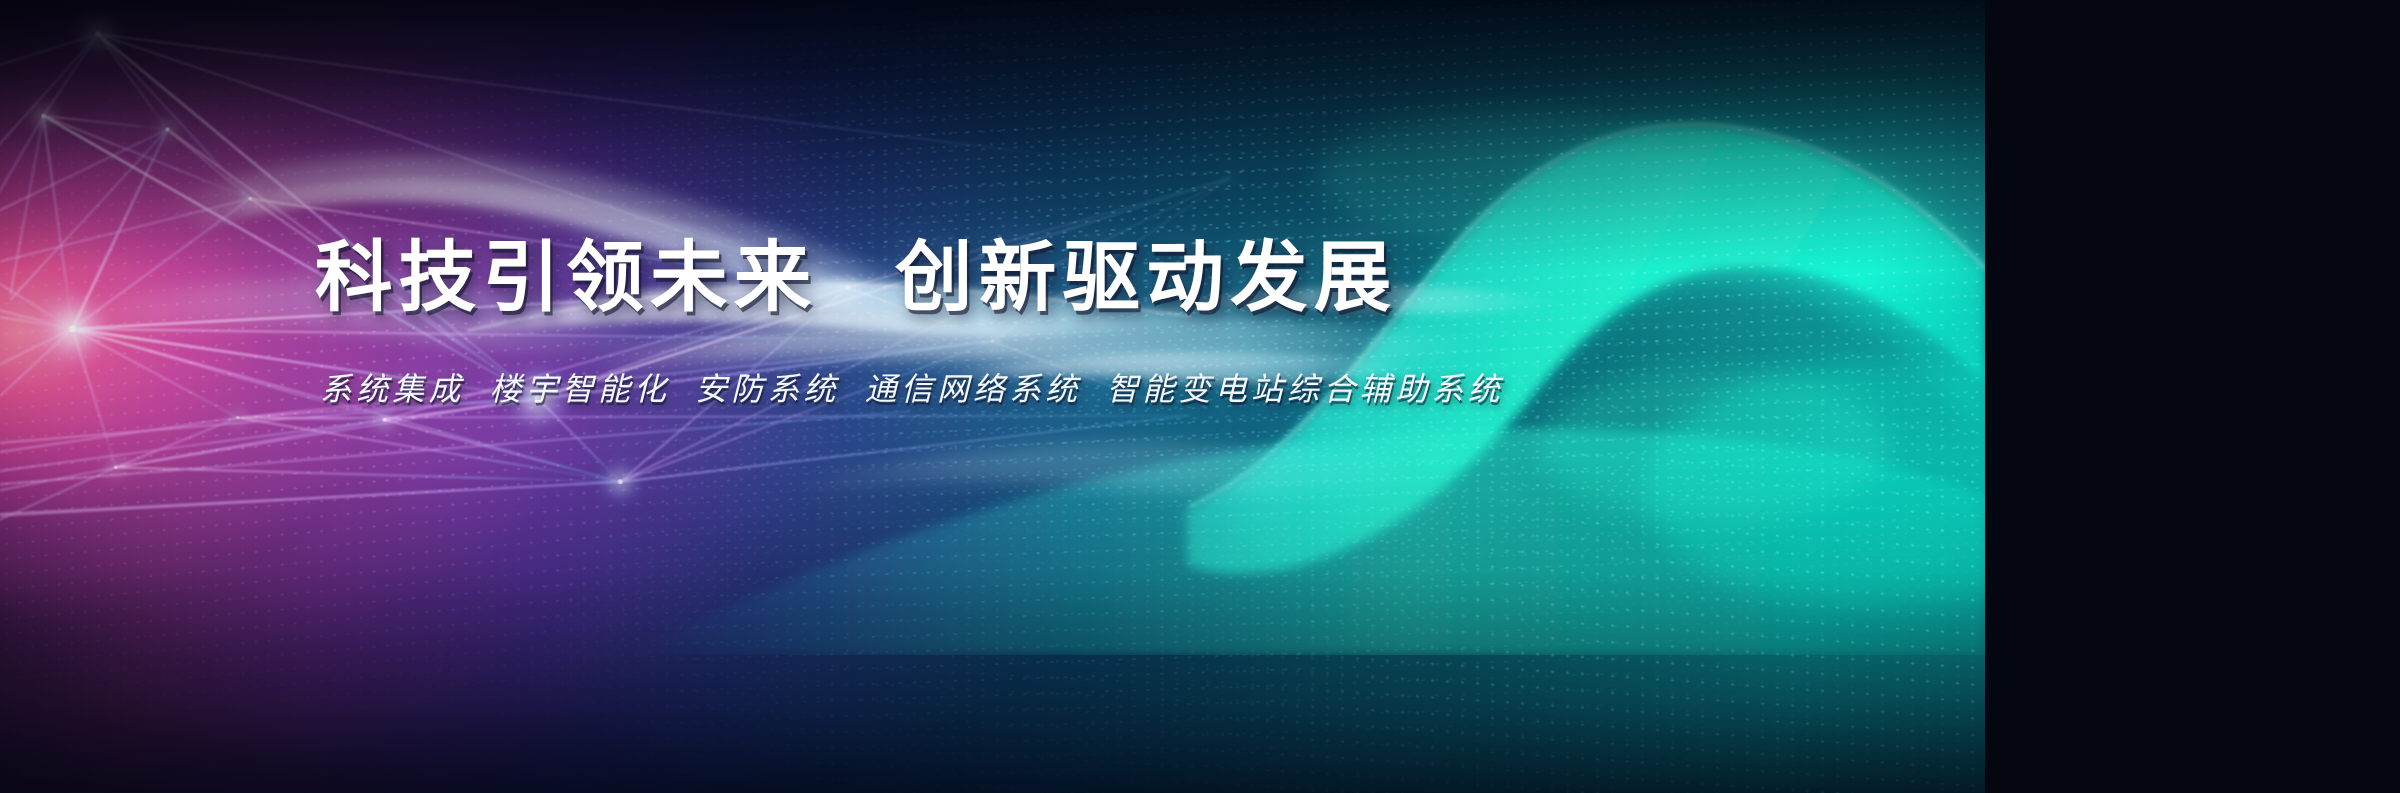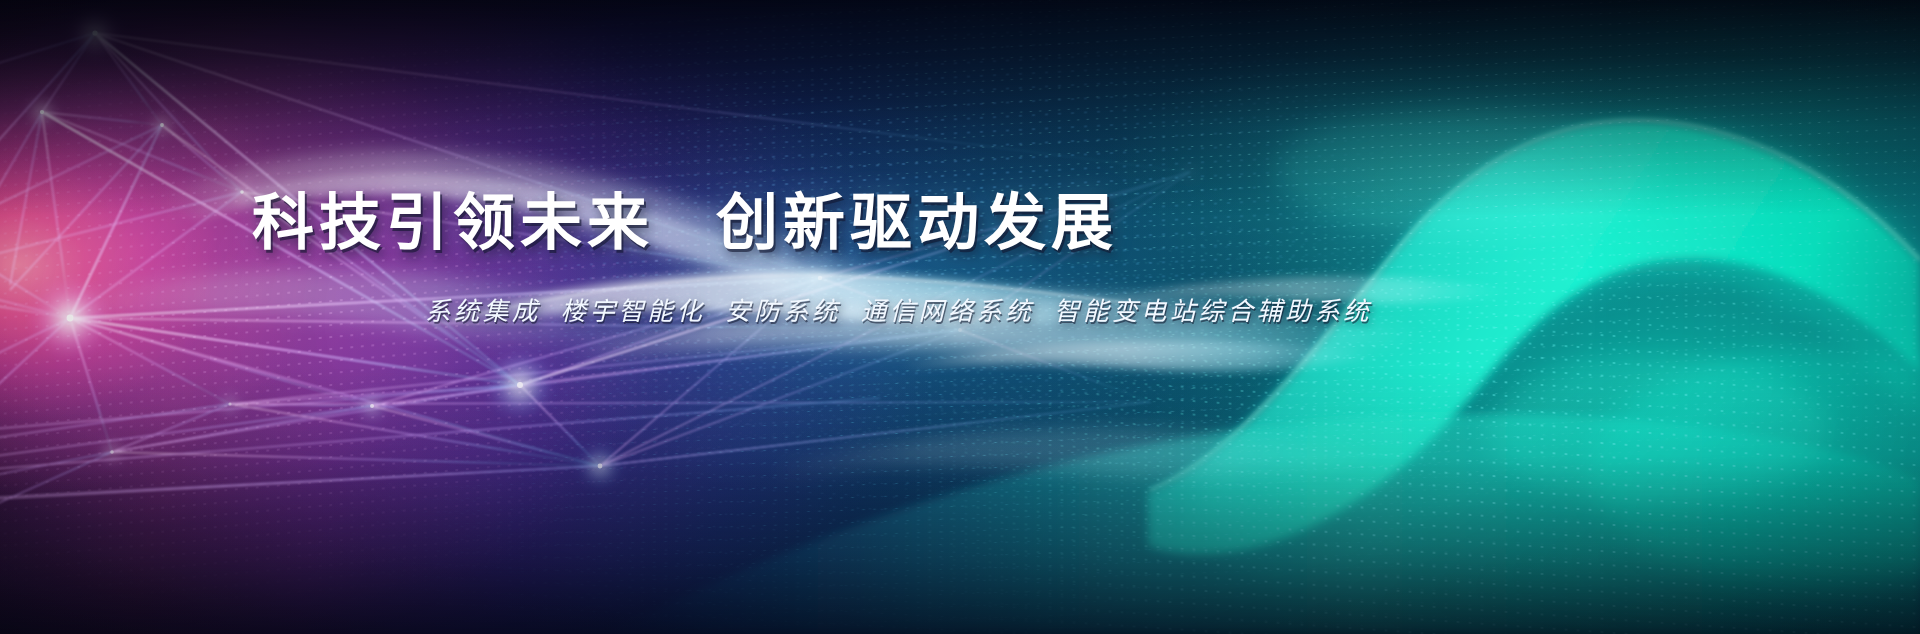--- a/index.html
+++ b/index.html
@@ -1,21 +1,21 @@
 <!DOCTYPE html>
 <html lang="zh-CN"><head>
 <meta charset="utf-8">
 <title>Banner</title>
 <style>
   html,body{margin:0;padding:0;background:#04070f;}
   *{box-sizing:border-box;}
 
   #banner{
     position:relative;
-    width:1920px;height:634px;
+    width:1588px;height:634px;
     overflow:hidden;
     font-family:"Liberation Sans","DejaVu Sans",sans-serif;
     background:#061028;
     isolation:isolate;
   }
 
   .layer{position:absolute;inset:0;pointer-events:none;}
 
   
   #base{
@@ -229,21 +229,20 @@
     font-weight:normal;
     color:#f2f8ff;
     letter-spacing:3.4px;
     white-space:nowrap;
     font-style:italic;
     text-shadow:
       1px 2px 0 rgba(16,22,44,.55),
       2px 3px 8px rgba(8,12,32,.55),
       0 0 16px rgba(190,235,255,.20);
     font-family:"Liberation Sans","DejaVu Sans",sans-serif;
-    text-align:right;
   }
   #subtitle .sp{display:inline-block;width:20px;}
 </style>
 </head>
 <body>
 
 <div id="banner">
 
   <div class="layer" id="base"></div>
 

